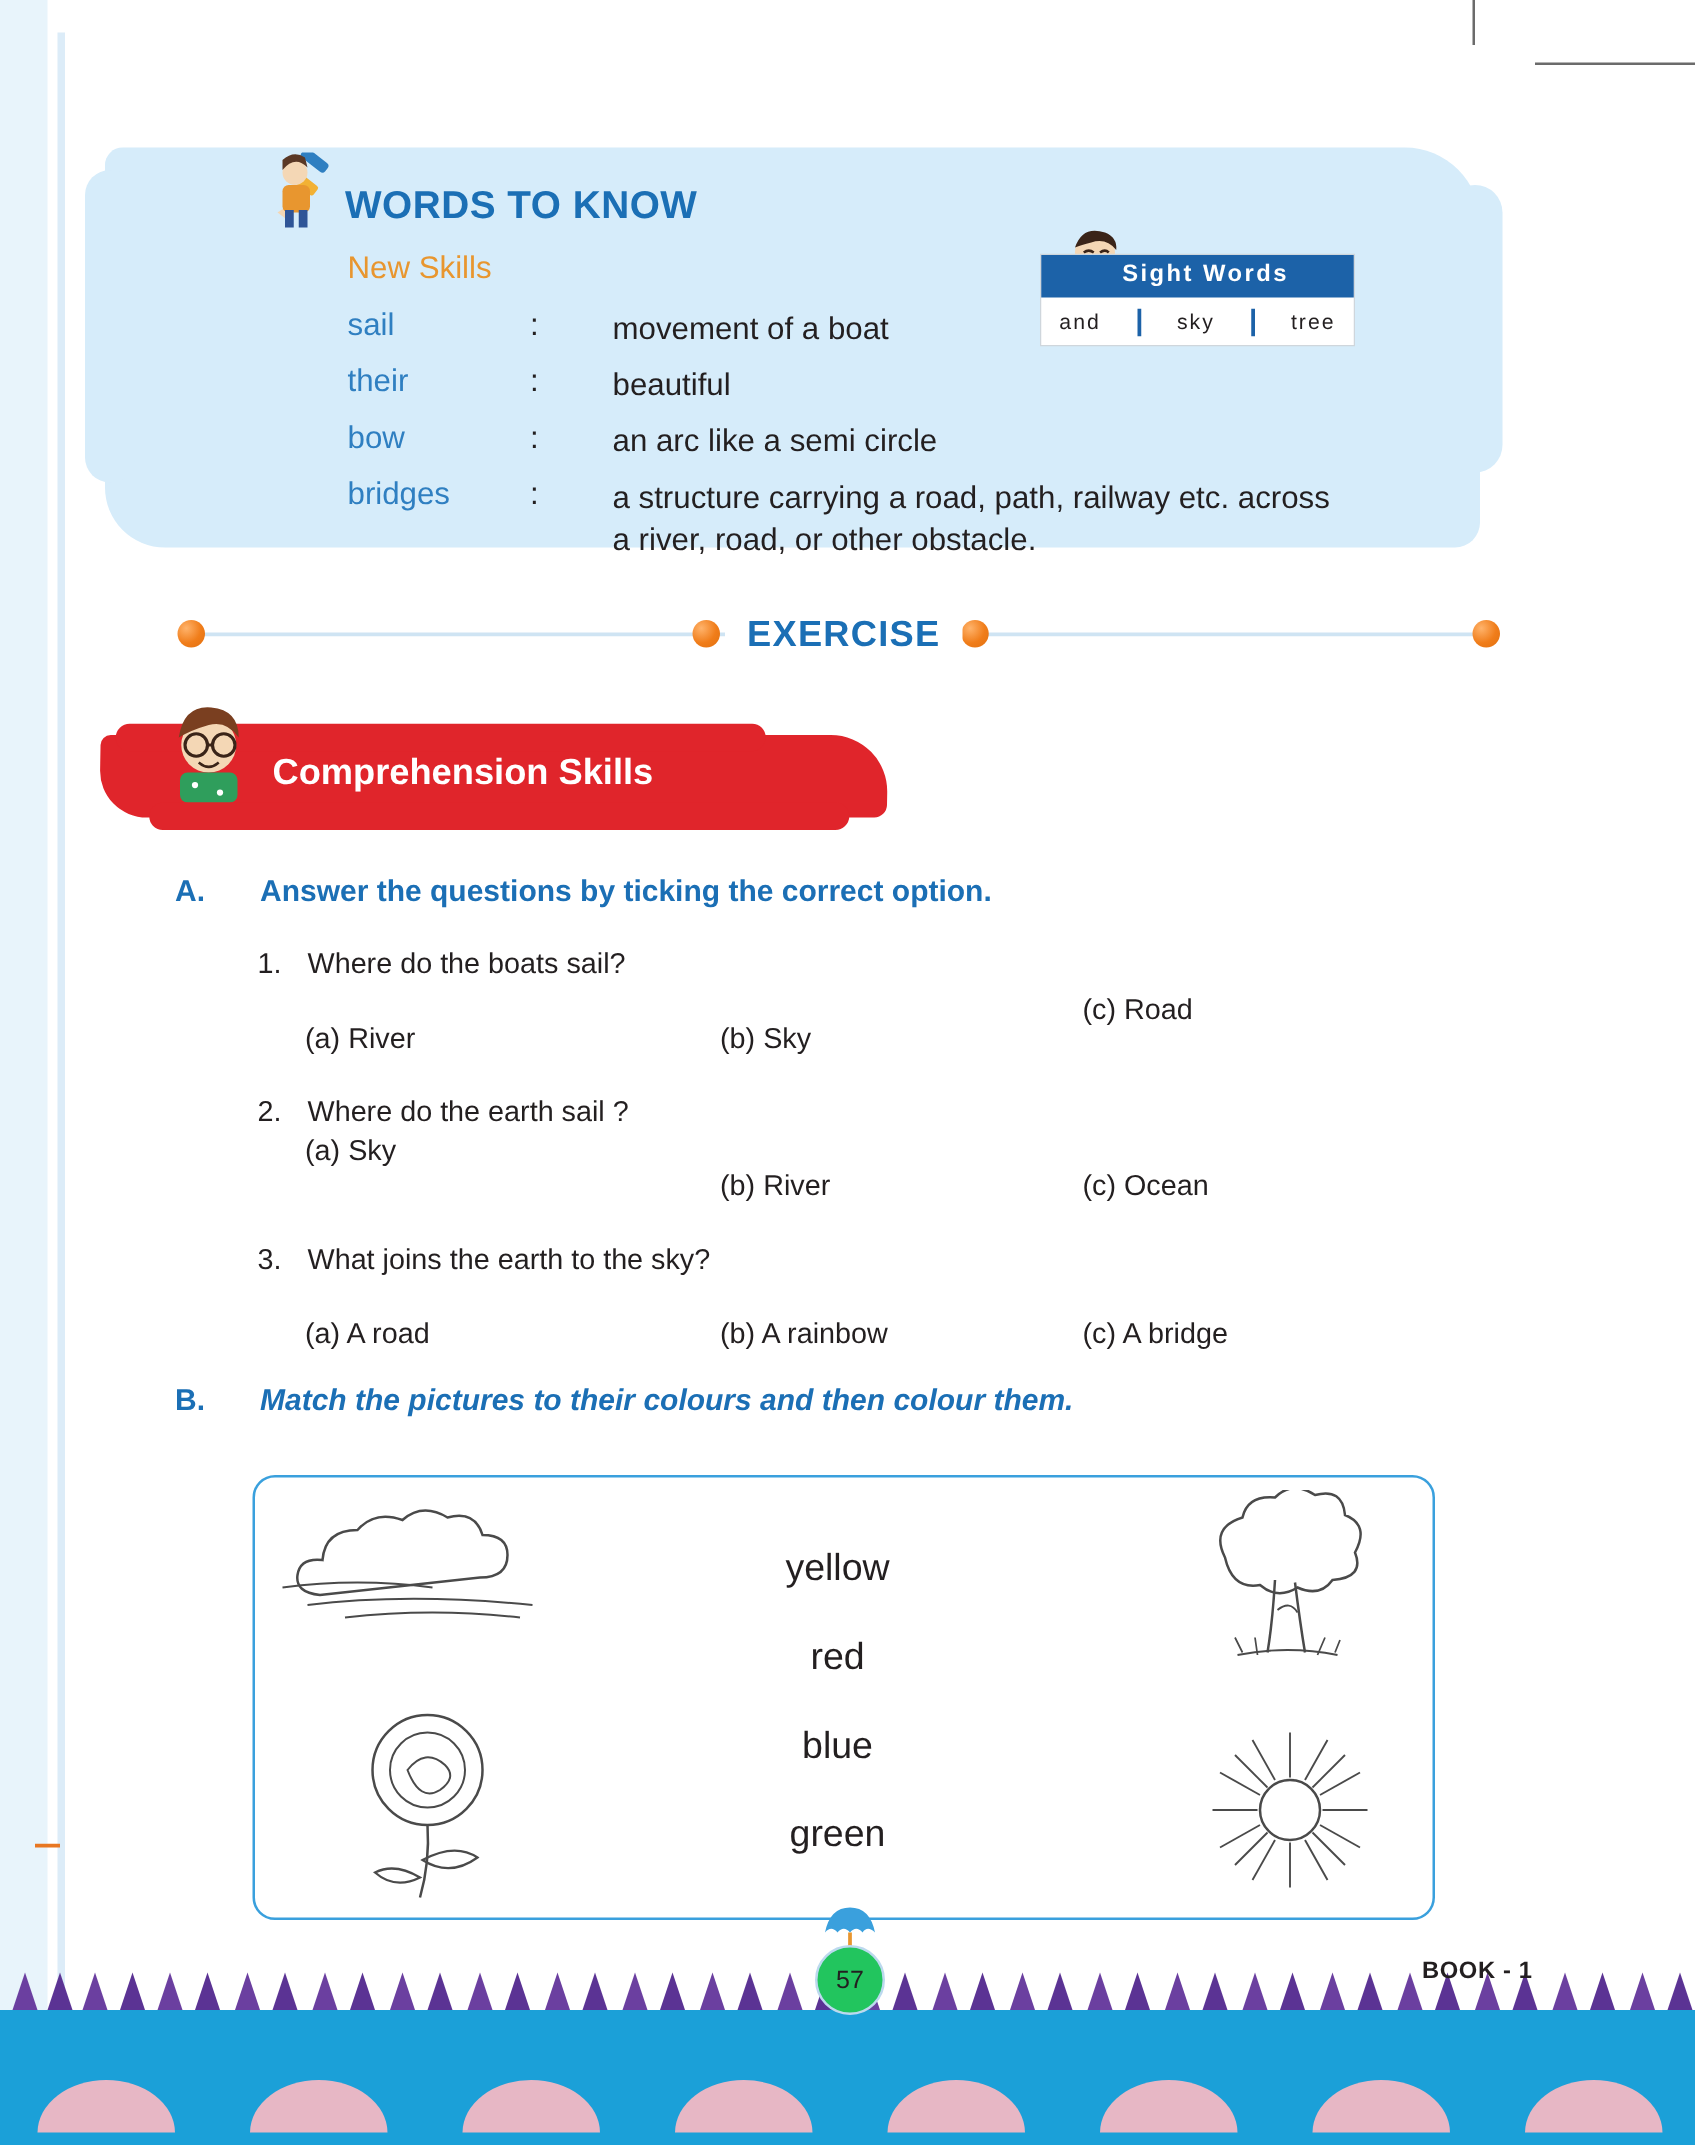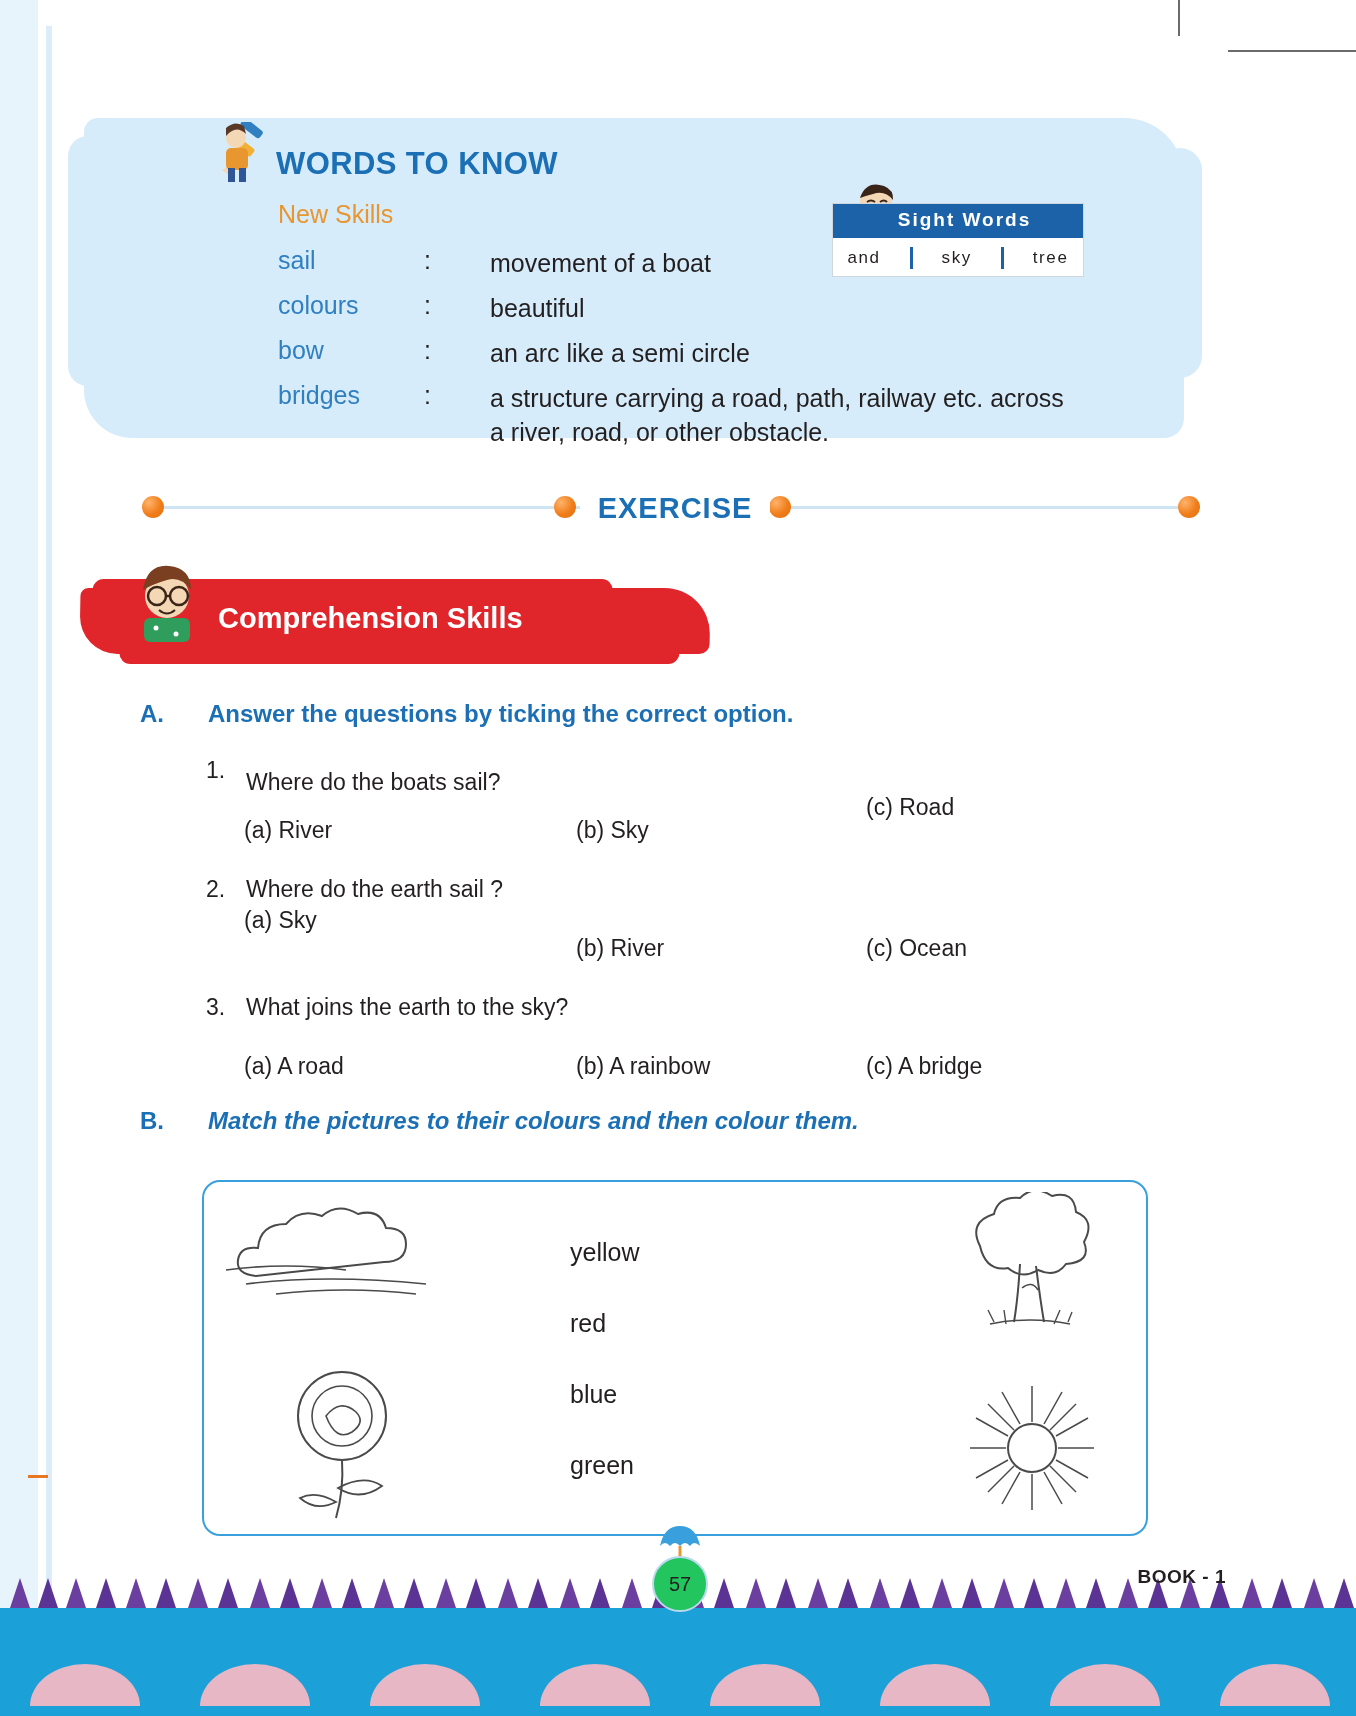--- a/index.html
+++ b/index.html
@@ -263,23 +263,23 @@
   
   .match-box {
     position: absolute;
     left: 202px; top: 1180px;
     width: 942px; height: 352px;
     border: 2px solid #3aa0dd;
     border-radius: 18px;
   }
   .colour-word {
     position: absolute;
-    font-size: 25px;
-    color: #231f20;
-    text-align: left;
+    font-size: 30px;
+    color: #231f20;
+    text-align: center;
     width: 200px;
   }
 
   .pic {
     position: absolute;
   }
 
   
   .footer-water {
     position: absolute;
@@ -359,21 +359,21 @@
   <rect x="25" y="46" width="7" height="14" fill="#2f5597"></rect>
 </svg>
 
 <div class="words-title">WORDS TO KNOW</div>
 <div class="new-words-label">New Skills</div>
 
 <div class="word-term" style="left:278px; top:246px;">sail</div>
 <div class="word-colon" style="left:424px; top:246px;">:</div>
 <div class="word-row" style="left:490px; top:246px;">movement of a boat</div>
 
-<div class="word-term" style="left:278px; top:291px;">colours</div>
+<div class="word-term" style="left:278px; top:291px;">their</div>
 <div class="word-colon" style="left:424px; top:291px;">:</div>
 <div class="word-row" style="left:490px; top:291px;">beautiful</div>
 
 <div class="word-term" style="left:278px; top:336px;">bow</div>
 <div class="word-colon" style="left:424px; top:336px;">:</div>
 <div class="word-row" style="left:490px; top:336px;">an arc like a semi circle</div>
 
 <div class="word-term" style="left:278px; top:381px;">bridges</div>
 <div class="word-colon" style="left:424px; top:381px;">:</div>
 <div class="word-row" style="left:490px; top:381px;">a structure carrying a road, path, railway etc. across</div>
@@ -417,21 +417,21 @@
   <rect x="16" y="62" width="46" height="24" rx="6" fill="#2f9e5c"></rect>
   <circle cx="28" cy="72" r="2.5" fill="#ffffff"></circle>
   <circle cx="48" cy="78" r="2.5" fill="#ffffff"></circle>
 </svg>
 <div class="comp-text">Comprehension Skills</div>
 
 <div class="sec-letter" style="left:140px; top:700px;">A.</div>
 <div class="sec-title" style="left:208px; top:700px;">Answer the questions by ticking the correct option.</div>
 
 <div class="q-num" style="left:206px; top:757px;">1.</div>
-<div class="q-text" style="left:246px; top:757px;margin-top:12px;">Where do the boats sail?</div>
+<div class="q-text" style="left:246px; top:757px;">Where do the boats sail?</div>
 <div class="opt" style="left:244px; top:817px;">(a) River</div>
 <div class="opt" style="left:576px; top:817px;">(b) Sky</div>
 <div class="opt" style="left:866px; top:794px;">(c) Road</div>
 
 <div class="q-num" style="left:206px; top:876px;">2.</div>
 <div class="q-text" style="left:246px; top:876px;">Where do the earth sail ?</div>
 <div class="opt" style="left:244px; top:907px;">(a) Sky</div>
 <div class="opt" style="left:576px; top:935px;text-align:right;">(b) River</div>
 <div class="opt" style="left:866px; top:935px;">(c) Ocean</div>
 

